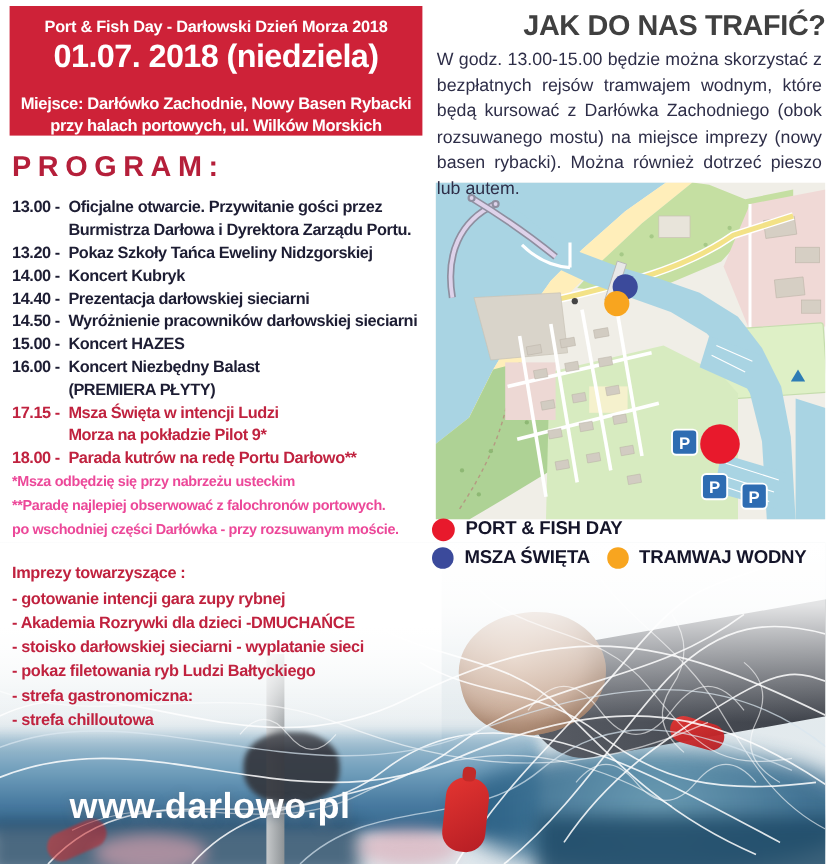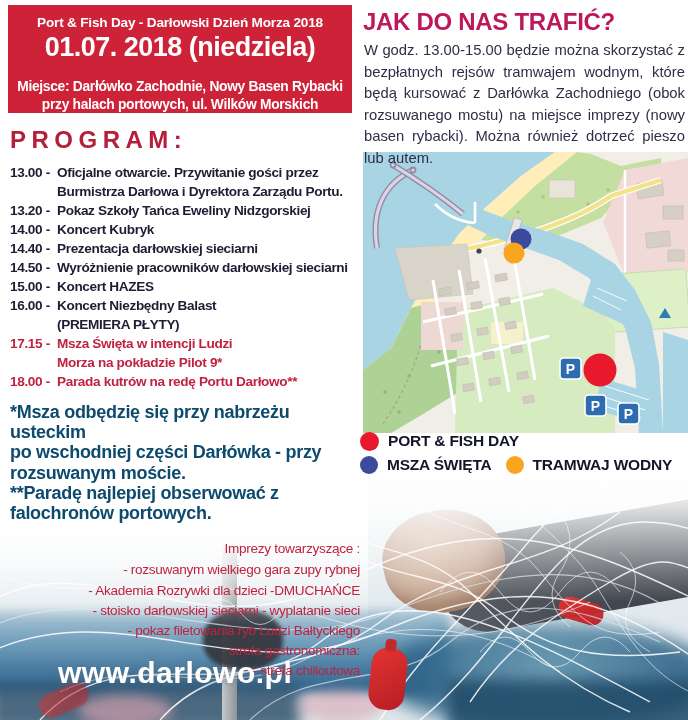--- a/index.html
+++ b/index.html
@@ -13,29 +13,29 @@
   .banner .date{font-size:27px;font-weight:bold;letter-spacing:-0.5px;line-height:30px;margin-top:1px;}
   .banner .venue{font-size:13.8px;font-weight:bold;letter-spacing:-0.3px;line-height:18px;margin-top:16px;}
 
   
   .leftcol{position:absolute;left:10px;top:122px;width:350px;z-index:4;}
   .prog-head{color:#b51f3a;font-size:24px;font-weight:bold;letter-spacing:5.5px;margin:4px 0 9px 0;}
   .prog-row{position:relative;padding-left:47px;font-size:13.6px;font-weight:bold;
             letter-spacing:-0.35px;line-height:19px;color:#1d1d33;}
   .prog-row .t{position:absolute;left:0;top:0;}
   .prog-row.hl{color:#c0223f;}
-  .footnotes{margin-top:11px;font-size:18px;font-weight:bold;letter-spacing:-0.3px;
-             line-height:20.2px;color:#0c4a6e;}
-  .side-events{margin-top:16px;font-size:13.6px;font-weight:normal;letter-spacing:-0.3px;
-               line-height:20.2px;color:#c0223f;text-align:right;}
+  .footnotes{font-size:12px;font-weight:bold;letter-spacing:-0.3px;
+             line-height:20.2px;color:#ec4899;}
+  .side-events{margin-top:16px;font-size:13.6px;font-weight:bold;letter-spacing:-0.3px;
+               line-height:20.2px;color:#c0223f;}
   .side-events .se-head{margin-bottom:1px;}
 
   
-  .dir-head{position:absolute;left:363px;top:8px;width:325px;text-align:left;z-index:4;
-            color:#be185d;font-size:24px;font-weight:bold;letter-spacing:-0.3px;}
+  .dir-head{position:absolute;left:363px;top:8px;width:325px;text-align:right;z-index:4;
+            color:#404040;font-size:24px;font-weight:bold;letter-spacing:-0.3px;}
   .dir-body{position:absolute;left:364px;top:40px;width:321px;z-index:4;
             font-size:14.8px;line-height:21.6px;color:#2e2e48;text-align:justify;}
   .map-wrap{position:absolute;left:363px;top:152px;width:325px;height:281px;z-index:2;}
 
   
   .legend{position:absolute;left:360px;top:429px;width:328px;z-index:5;text-align:center;}
   .leg-row{display:flex;align-items:center;height:24px;}
   .dot{display:inline-block;border-radius:50%;margin-right:9px;flex:0 0 auto;}
   .dot-red{width:19px;height:19px;background:#e8192c;}
   .dot-blue{width:18px;height:18px;background:#3b4a9b;}
@@ -133,27 +133,27 @@
       <span>Msza Święta w intencji Ludzi</span>
       <div>Morza na pokładzie Pilot 9*</div>
     </div>
     <div class="prog-row hl">
       <span class="t">18.00 -</span>
       <span>Parada kutrów na redę Portu Darłowo**</span>
     </div>
 
     <div class="footnotes">
       <div>*Msza odbędzię się przy nabrzeżu usteckim</div>
+      <div>**Paradę najlepiej obserwować z falochronów portowych.</div>
       <div>po wschodniej części Darłówka - przy rozsuwanym moście.</div>
-      <div>**Paradę najlepiej obserwować z falochronów portowych.</div>
     </div>
 
     <div class="side-events">
       <div class="se-head">Imprezy towarzyszące :</div>
-      <div>- rozsuwanym wielkiego gara zupy rybnej</div>
+      <div>- gotowanie intencji gara zupy rybnej</div>
       <div>- Akademia Rozrywki dla dzieci -DMUCHAŃCE</div>
       <div>- stoisko darłowskiej sieciarni - wyplatanie sieci</div>
       <div>- pokaz filetowania ryb Ludzi Bałtyckiego</div>
       <div>- strefa gastronomiczna:</div>
       <div>- strefa chilloutowa</div>
     </div>
   </div>
 
   <div class="dir-head">JAK DO NAS TRAFIĆ?</div>
   <div class="dir-body">W godz. 13.00-15.00 będzie można skorzystać z bezpłatnych rejsów tramwajem wodnym, które będą kursować z Darłówka Zachodniego (obok rozsuwanego mostu) na miejsce imprezy (nowy basen rybacki). Można również dotrzeć pieszo lub autem.</div>

